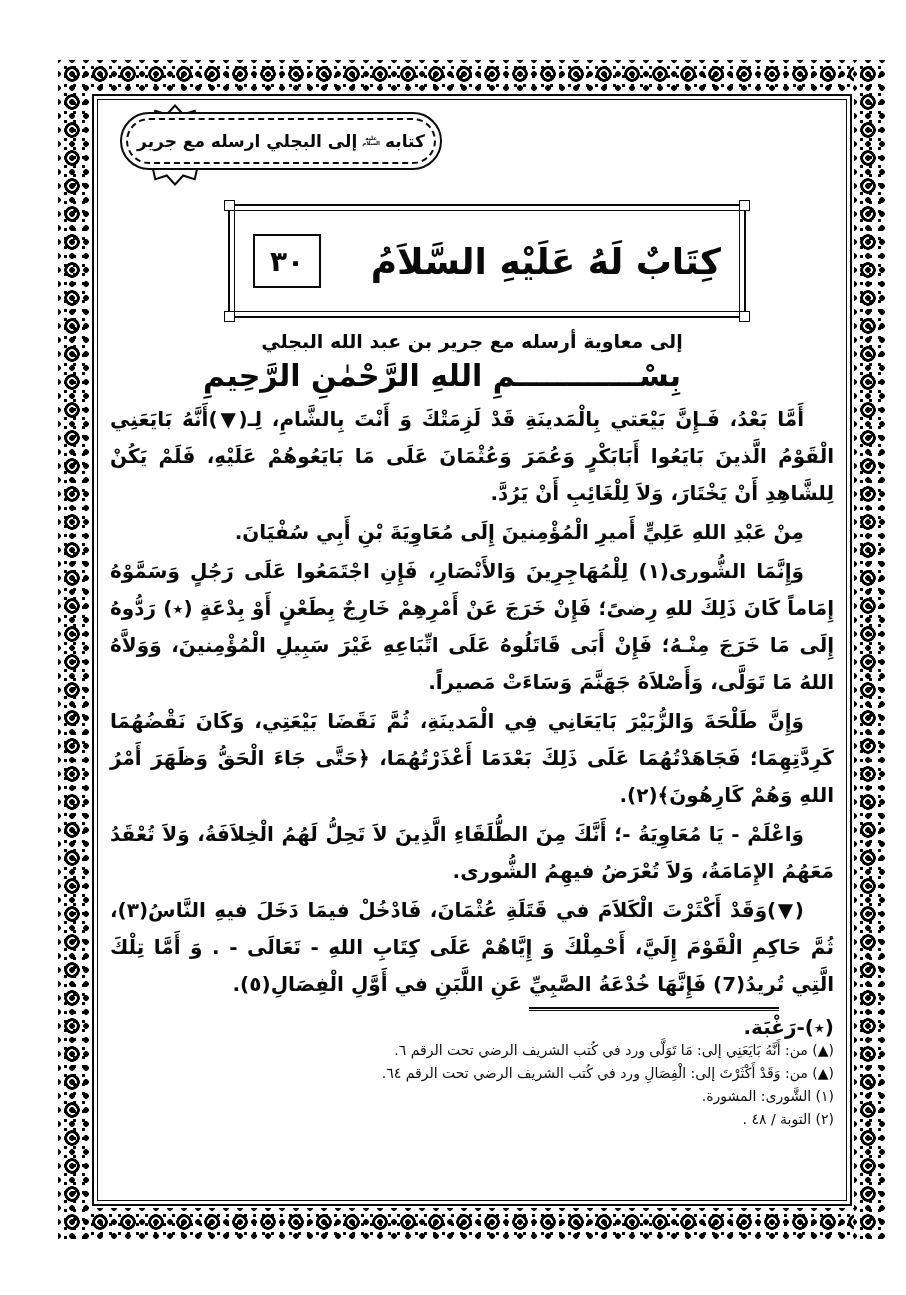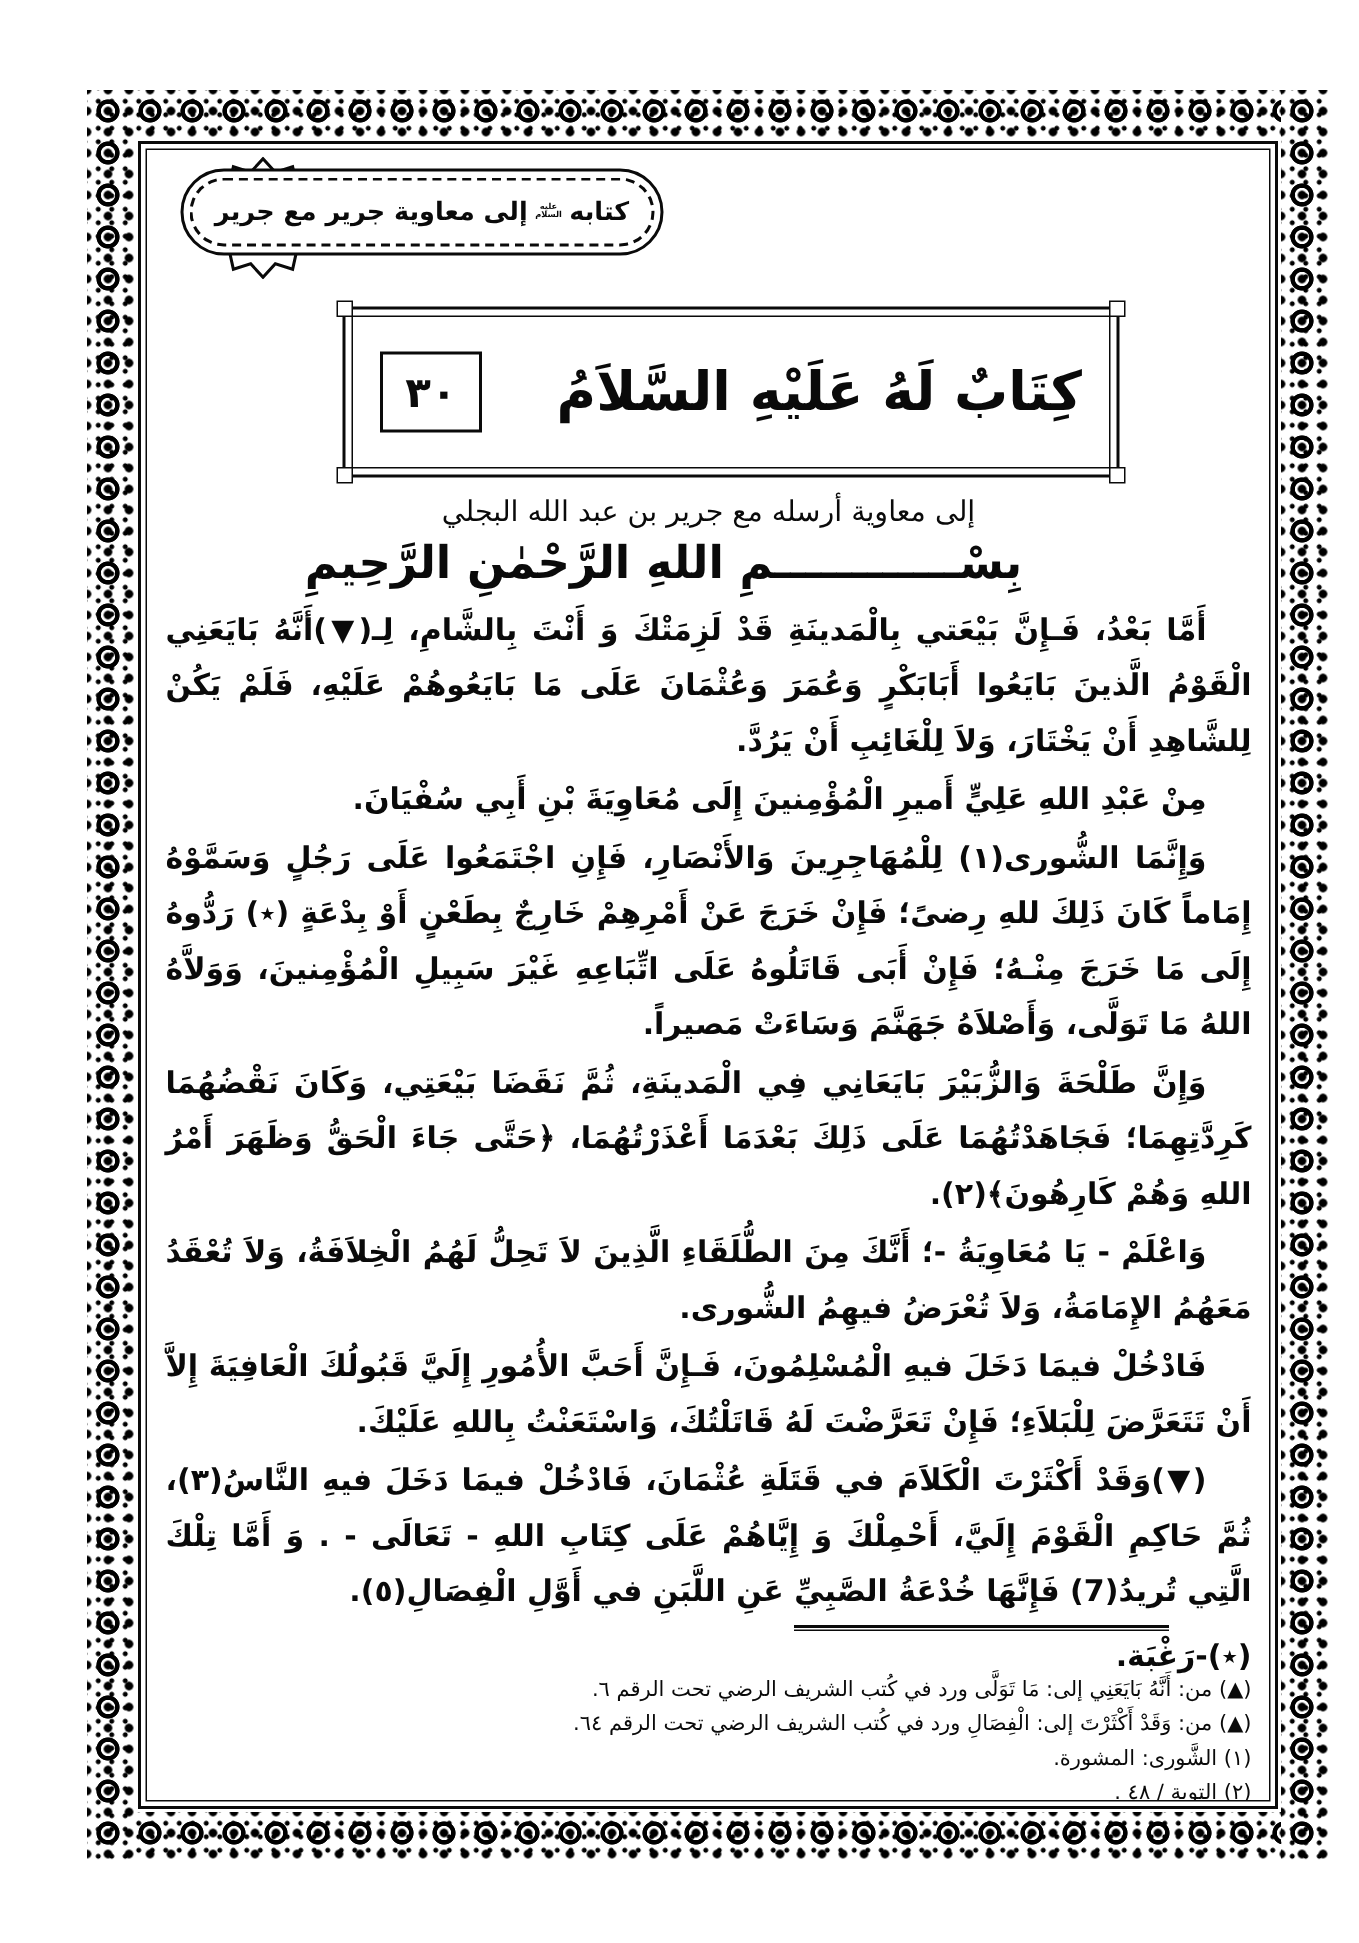--- a/index.html
+++ b/index.html
@@ -64,21 +64,21 @@
   }
   .corner { position:absolute; width:11px; height:11px; border:1.5px solid #0a0a0a; background:#fff; }
   .corner.tl { top:-6px; left:-6px; } .corner.tr { top:-6px; right:-6px; }
   .corner.bl { bottom:-6px; left:-6px; } .corner.br { bottom:-6px; right:-6px; }
   .title-text { font-size:36px; font-weight:bold; letter-spacing:0; white-space:nowrap; }
   .title-num {
     width:68px; height:54px; border:2.5px solid #0a0a0a; flex:0 0 auto;
     display:flex; align-items:center; justify-content:center;
     font-size:28px; font-weight:bold;
   }
-  .subtitle { text-align:center; font-size:19px; font-weight:normal; margin-top:12px; }
+  .subtitle { text-align:center; font-size:19px; font-weight:bold; margin-top:12px; }
   .basmala { text-align:center; font-size:30px; font-weight:bold; margin-top:6px; transform:translateX(-30px); }
   
   .body-text { margin-top:8px; }
   .para {
     font-size:20px; font-weight:bold; line-height:37px;
     text-align:justify; text-indent:30px; direction:rtl; margin-bottom:2px;
   }
   
   .fn-divider {
     width:250px; height:4px; border-top:2px solid #0a0a0a; border-bottom:1px solid #0a0a0a;
@@ -108,21 +108,21 @@
         <div class="star-num">٦٢٧</div>
       </div>
 
       <div class="pill">
         <div class="pill-inner">
           <span>كتابه</span>
           <span class="honorific">
             <span>عليه</span>
             <span>السلام</span>
           </span>
-          <span>إلى معاوية جرير مع جرير</span>
+          <span>إلى البجلي ارسله مع جرير</span>
         </div>
       </div>
 
       <div class="content">
 
         <div class="title-box">
           <div class="corner tl"></div>
           <div class="corner tr"></div>
           <div class="corner bl"></div>
           <div class="corner br"></div>
@@ -135,21 +135,20 @@
         <div class="subtitle">إلى معاوية أرسله مع جرير بن عبد الله البجلي</div>
 
         <div class="basmala">بِسْــــــــــــمِ اللهِ الرَّحْمٰنِ الرَّحِيمِ</div>
 
         <div class="body-text">
           <p class="para">أَمَّا بَعْدُ، فَـإِنَّ بَيْعَتي بِالْمَدينَةِ قَدْ لَزِمَتْكَ وَ أَنْتَ بِالشَّامِ، لِـ(▼)أَنَّهُ بَايَعَنِي الْقَوْمُ الَّذينَ بَايَعُوا أَبَابَكْرٍ وَعُمَرَ وَعُثْمَانَ عَلَى مَا بَايَعُوهُمْ عَلَيْهِ، فَلَمْ يَكُنْ لِلشَّاهِدِ أَنْ يَخْتَارَ، وَلاَ لِلْغَائِبِ أَنْ يَرُدَّ.</p>
           <p class="para">مِنْ عَبْدِ اللهِ عَلِيٍّ أَميرِ الْمُؤْمِنينَ إِلَى مُعَاوِيَةَ بْنِ أَبِي سُفْيَانَ.</p>
           <p class="para">وَإِنَّمَا الشُّورى(١) لِلْمُهَاجِرِينَ وَالأَنْصَارِ، فَإِنِ اجْتَمَعُوا عَلَى رَجُلٍ وَسَمَّوْهُ إِمَاماً كَانَ ذَلِكَ للهِ رِضىً؛ فَإِنْ خَرَجَ عَنْ أَمْرِهِمْ خَارِجٌ بِطَعْنٍ أَوْ بِدْعَةٍ (٭) رَدُّوهُ إِلَى مَا خَرَجَ مِنْـهُ؛ فَإِنْ أَبَى قَاتَلُوهُ عَلَى اتِّبَاعِهِ غَيْرَ سَبِيلِ الْمُؤْمِنينَ، وَوَلاَّهُ اللهُ مَا تَوَلَّى، وَأَصْلاَهُ جَهَنَّمَ وَسَاءَتْ مَصيراً.</p>
           <p class="para">وَإِنَّ طَلْحَةَ وَالزُّبَيْرَ بَايَعَانِي فِي الْمَدينَةِ، ثُمَّ نَقَضَا بَيْعَتِي، وَكَانَ نَقْضُهُمَا كَرِدَّتِهِمَا؛ فَجَاهَدْتُهُمَا عَلَى ذَلِكَ بَعْدَمَا أَعْذَرْتُهُمَا، ﴿حَتَّى جَاءَ الْحَقُّ وَظَهَرَ أَمْرُ اللهِ وَهُمْ كَارِهُونَ﴾(٢).</p>
           <p class="para">وَاعْلَمْ - يَا مُعَاوِيَةُ -؛ أَنَّكَ مِنَ الطُّلَقَاءِ الَّذِينَ لاَ تَحِلُّ لَهُمُ الْخِلاَفَةُ، وَلاَ تُعْقَدُ مَعَهُمُ الإِمَامَةُ، وَلاَ تُعْرَضُ فيهِمُ الشُّورى.</p>
-          <p class="para">فَادْخُلْ فيمَا دَخَلَ فيهِ الْمُسْلِمُونَ، فَـإِنَّ أَحَبَّ الأُمُورِ إِلَيَّ قَبُولُكَ الْعَافِيَةَ إِلاَّ أَنْ تَتَعَرَّضَ لِلْبَلاَءِ؛ فَإِنْ تَعَرَّضْتَ لَهُ قَاتَلْتُكَ، وَاسْتَعَنْتُ بِاللهِ عَلَيْكَ.</p>
           <p class="para">(▼)وَقَدْ أَكْثَرْتَ الْكَلاَمَ في قَتَلَةِ عُثْمَانَ، فَادْخُلْ فيمَا دَخَلَ فيهِ النَّاسُ(٣)، ثُمَّ حَاكِمِ الْقَوْمَ إِلَيَّ، أَحْمِلْكَ وَ إِيَّاهُمْ عَلَى كِتَابِ اللهِ - تَعَالَى - . وَ أَمَّا تِلْكَ الَّتِي تُريدُ(7) فَإِنَّهَا خُدْعَةُ الصَّبِيِّ عَنِ اللَّبَنِ في أَوَّلِ الْفِصَالِ(٥).</p>
         </div>
 
         <div class="fn-divider"></div>
 
         <div class="footnotes">
           <div class="fn bold">(٭)-رَغْبَة.</div>
           <div class="fn">(▲) من: أَنَّهُ بَايَعَنِي إلى: مَا تَوَلَّى ورد في كُتب الشريف الرضي تحت الرقم ٦.</div>
           <div class="fn">(▲) من: وَقَدْ أَكْثَرْتَ إلى: الْفِصَالِ ورد في كُتب الشريف الرضي تحت الرقم ٦٤.</div>
           <div class="fn">(١) الشَّورى: المشورة.</div>

